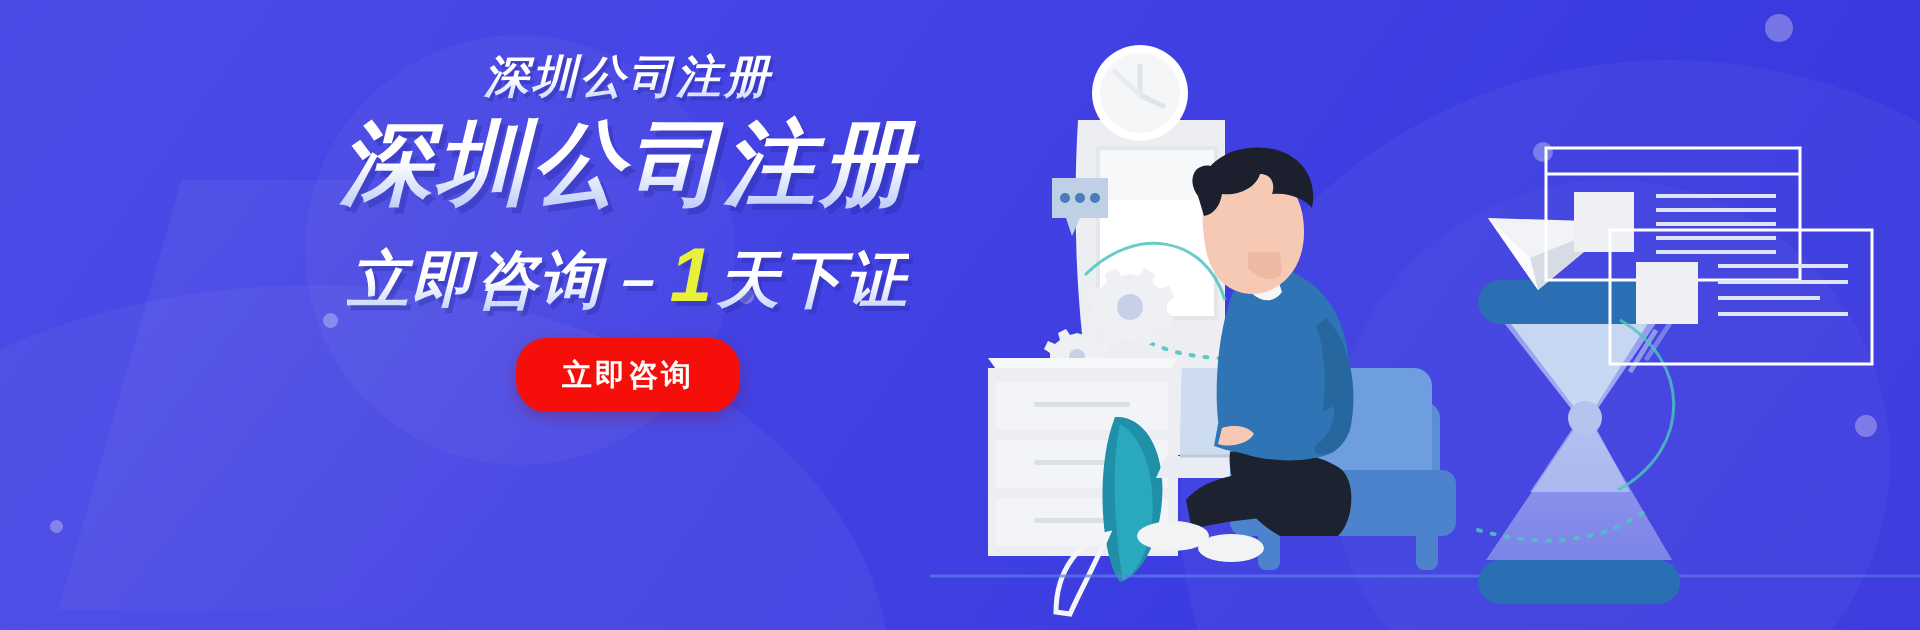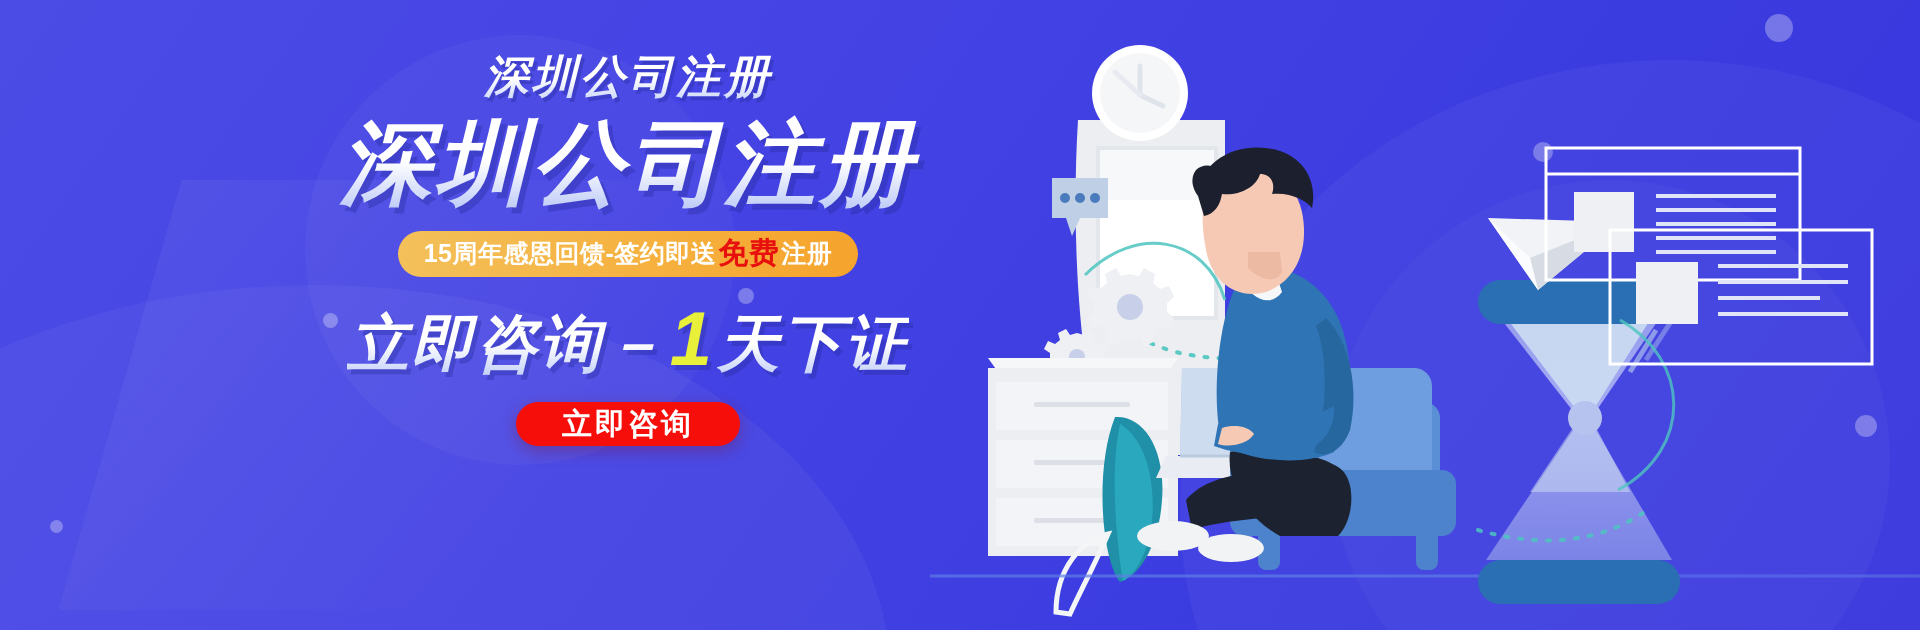--- a/index.html
+++ b/index.html
@@ -77,21 +77,21 @@
   }
   .tagline .num {
     color:#e9f03a;
     -webkit-text-fill-color:#e9f03a;
     font-size:76px;padding:0 3px;
     filter:drop-shadow(4px 5px 0 rgba(40,44,160,.38));
   }
 
   .cta {
     margin:22px auto 0;display:flex;align-items:center;justify-content:center;
-    width:224px;height:44px;border-radius:31px;border:none;cursor:pointer;
+    width:224px;height:74px;border-radius:31px;border:none;cursor:pointer;
     background:#f60e0b;color:#fff;
     font-family:Liberation Sans, sans-serif;font-size:30px;font-weight:bold;letter-spacing:3px;
     box-shadow:0 5px 16px rgba(140,10,10,.30);
   }
 
   
   .illus {position:absolute;left:930px;top:0;width:990px;height:630px;z-index:6;}
   .illus svg {display:block;width:990px;height:630px;}
 </style>
 </head>
@@ -315,25 +315,20 @@
           <line x1="788" y1="314" x2="918" y2="314"></line>
         </g>
       </g>
     </svg>
   </div>
 
   <div class="copy">
     <div class="eyebrow">深圳公司注册</div>
     <div class="headline">深圳公司注册</div>
 
-    <div class="pill">
-      <span>15周年感恩回馈-签约即送</span>
-      <span class="hot">免费</span>
-      <span>注册</span>
-    </div>
 
     <div class="tagline">
       <span class="grad">立即咨询－</span><span class="num">1</span><span class="grad">天下证</span>
     </div>
 
     <button class="cta">立即咨询</button>
   </div>
 
 </div>
 

